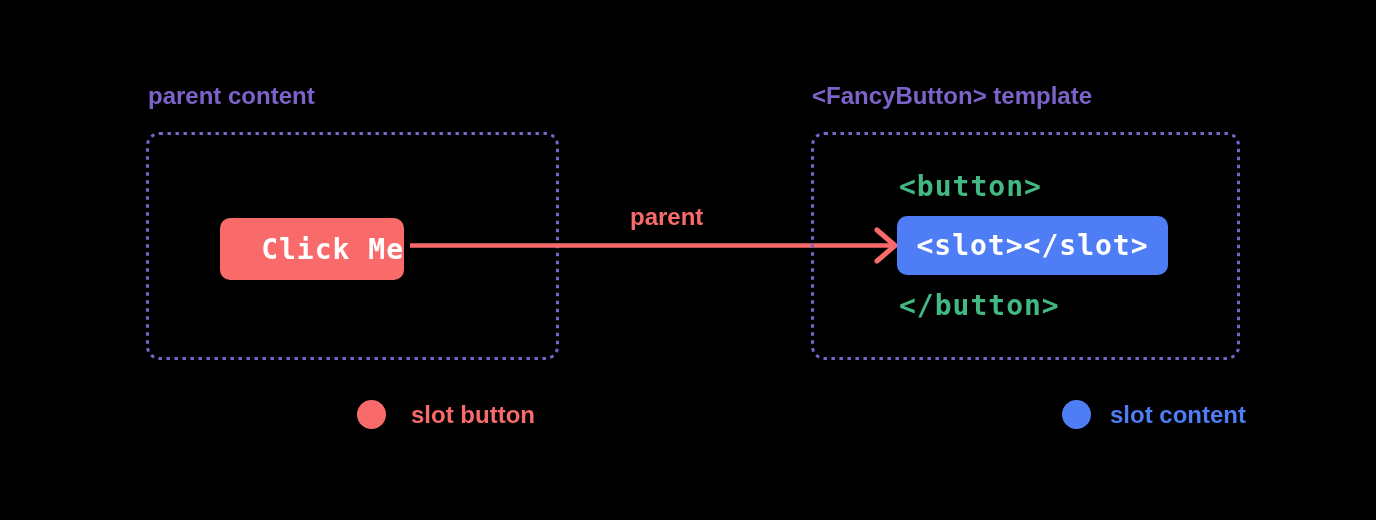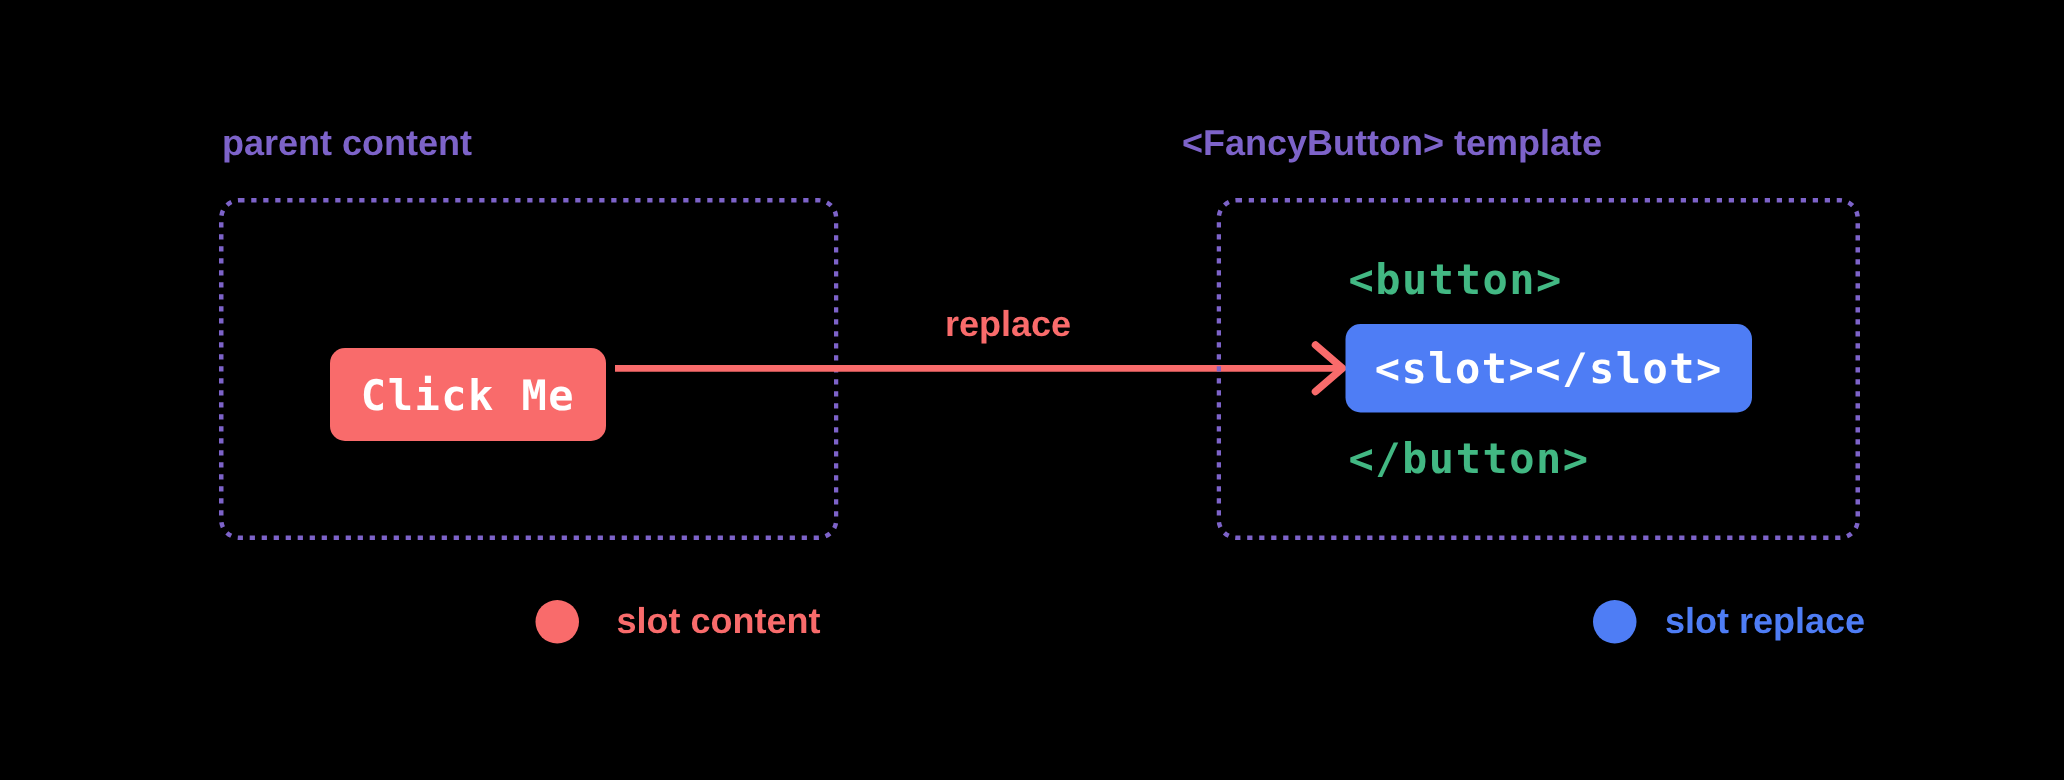--- a/index.html
+++ b/index.html
@@ -41,22 +41,21 @@
     color: #42b883;
     white-space: nowrap;
   }
   .slot-content-btn {
     left: 220px; top: 218px;
     width: 184px; height: 62px;
     background: #f96b6b;
     border-radius: 10px;
     display: flex;
     align-items: center;
-    justify-content: center;
-    margin-top: 14px;
+    justify-content: flex-end;
   }
   .slot-outlet-box {
     left: 897px; top: 216px;
     width: 271px; height: 59px;
     background: #4e7df5;
     border-radius: 10px;
     display: flex;
     align-items: center;
     justify-content: center;
   }
@@ -102,40 +101,40 @@
   <svg class="dashed-box-svg" style="left:146px; top:132px;" width="413" height="228" viewBox="0 0 413 228">
     <rect x="1.5" y="1.5" width="410" height="225" rx="12" ry="12"></rect>
   </svg>
 
 
   <div class="abs slot-content-btn">
     <span class="code-white">Click Me</span>
   </div>
 
 
-  <div class="abs arrow-label" style="left:630px; top:205px;">replace</div>
+  <div class="abs arrow-label" style="left:630px; top:205px;">parent</div>
 
   <svg class="abs" style="left:403px; top:225px;" width="505" height="41" viewBox="0 0 505 41">
     <line x1="7" y1="20.5" x2="490" y2="20.5" stroke="#f96b6b" stroke-width="4.5"></line>
     <polyline points="474,5 492,20.5 474,36" fill="none" stroke="#f96b6b" stroke-width="5" stroke-linecap="round" stroke-linejoin="round"></polyline>
   </svg>
 
-  <div class="abs panel-title" style="left:788px; top:84px;">&lt;FancyButton&gt; template</div>
+  <div class="abs panel-title" style="left:812px; top:84px;">&lt;FancyButton&gt; template</div>
 
   <svg class="dashed-box-svg" style="left:811px; top:132px;" width="429" height="228" viewBox="0 0 429 228">
     <rect x="1.5" y="1.5" width="426" height="225" rx="12" ry="12"></rect>
   </svg>
 
   <div class="abs code" style="left:899px; top:172px;text-align:right;">&lt;button&gt;</div>
 
   <div class="abs code" style="left:899px; top:291px;">&lt;/button&gt;</div>
 
   <div class="abs slot-outlet-box">
     <span class="code-white">&lt;slot&gt;&lt;/slot&gt;</span>
   </div>
 
   <div class="abs legend-dot red" style="left:357px; top:400px;"></div>
-  <div class="abs legend-label red" style="left:411px; top:403px;">slot content</div>
+  <div class="abs legend-label red" style="left:411px; top:403px;">slot button</div>
 
   <div class="abs legend-dot blue" style="left:1062px; top:400px;"></div>
-  <div class="abs legend-label blue" style="left:1110px; top:403px;">slot replace</div>
+  <div class="abs legend-label blue" style="left:1110px; top:403px;">slot content</div>
 
 </div>
 
 </body></html>

